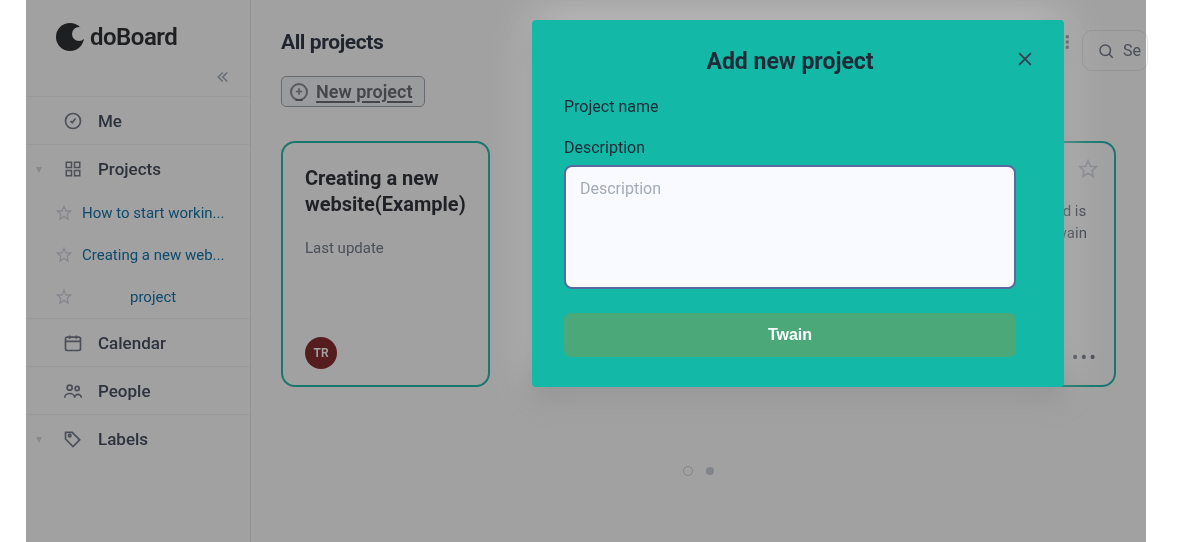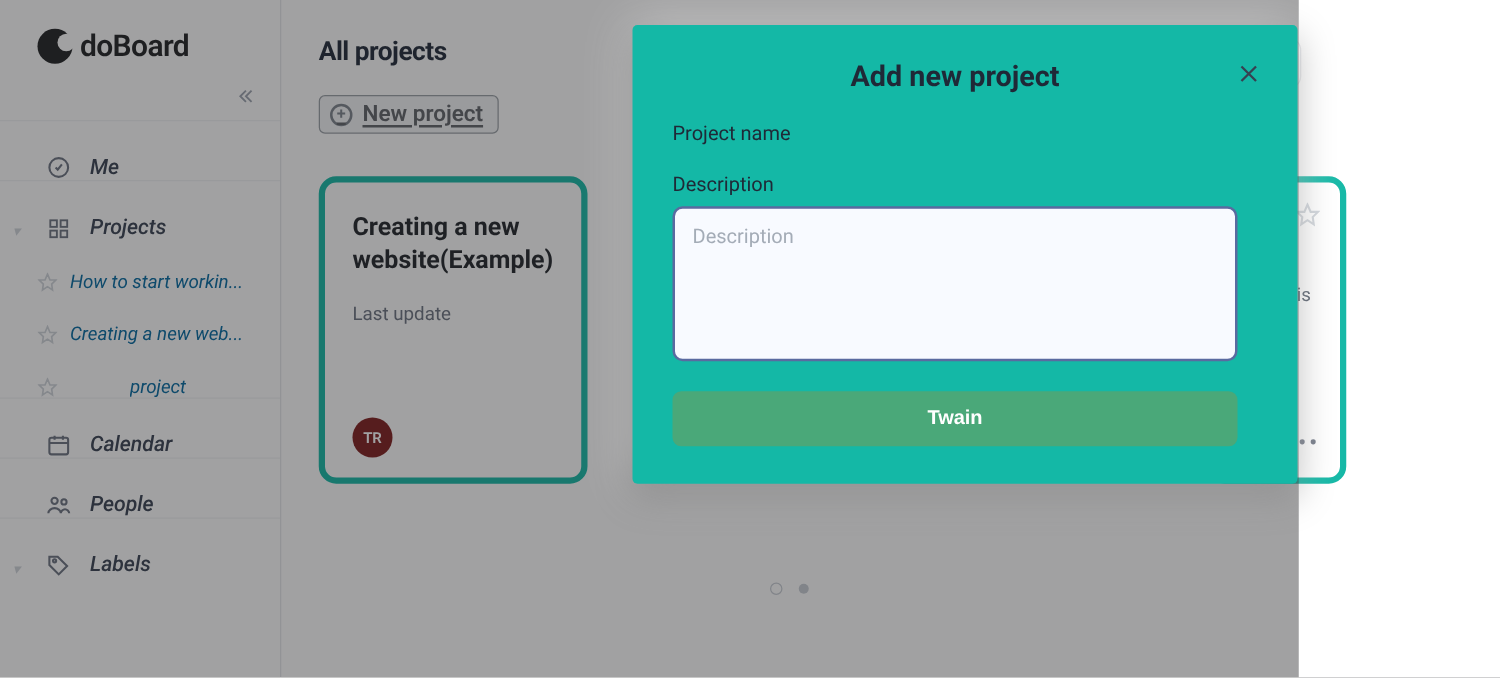--- a/index.html
+++ b/index.html
@@ -1,45 +1,45 @@
 <!DOCTYPE html>
 <html><head>
 <meta charset="utf-8">
 <style>
   * { box-sizing: border-box; margin: 0; padding: 0; }
   html, body { width: 1200px; height: 542px; overflow: hidden; font-family: -apple-system, BlinkMacSystemFont, "Segoe UI", Roboto, sans-serif; color: #1f2937; }
-  .app { width: 1039px; height: 542px; position: relative; background: #fff; }
+  .app { width: 1120px; height: 542px; position: relative; background: #fff; margin-left: 26px; }
   .sidebar { position: absolute; left: 0; top: 0; bottom: 0; width: 225px; border-right: 1px solid #e5e7eb; display: flex; flex-direction: column; padding-top: 14px; }
   .logo { display: flex; align-items: center; gap: 6px; padding: 0 18px 8px 30px; height: 54px; }
   .logo-mark { width: 28px; height: 28px; border-radius: 50%; background: #1e1f21; position: relative; }
   .logo-mark::after { content: ""; position: absolute; right: -2px; top: 4px; width: 14px; height: 14px; border-radius: 50%; background: #fff; }
   .logo-text { font-size: 24px; font-weight: 600; letter-spacing: -0.5px; color: #1e1f21; }
   .collapse-row { display: flex; justify-content: flex-end; padding: 0 16px 10px 0; color: #9ca3af; }
-  .nav-item, .subnav-item, .label-item { display: flex; align-items: flex-end; height: 48px; padding: 0 16px 0 28px; gap: 14px; cursor: pointer; font-style: italic; }
+  .nav-item, .subnav-item, .label-item { display: flex; align-items: center; height: 48px; padding: 0 16px 0 28px; gap: 14px; cursor: pointer; }
   .nav-item { font-size: 17px; font-weight: 500; color: #374151; border-top: 1px solid #f1f3f5; }
   .nav-item .chev { margin-left: -18px; width: 12px; color: #cfd4da; font-size: 12px; }
   .subnav-item { height: 42px; font-size: 15px; color: #0369a1; padding-left: 30px; gap: 10px; }
   .subnav-item .star { color: #cfd4da; }
   .subnav-item .txt { white-space: nowrap; overflow: hidden; text-overflow: ellipsis; max-width: 150px; }
   .label-item { height: 42px; font-size: 15px; color: #374151; padding-left: 34px; gap: 12px; }
   .label-swatch { width: 12px; height: 12px; background: #6b7280; }
   .label-count { margin-left: auto; color: #6b7280; font-size: 13px; padding-right: 4px; }
   .icon-slot { width: 22px; display: flex; justify-content: center; color: #6b7280; }
 
   .main { position: absolute; left: 225px; right: 0; top: 0; bottom: 0; padding: 28px 30px 0 30px; }
   .main-header { display: flex; align-items: center; gap: 24px; }
   .page-title { font-size: 21px; font-weight: 700; letter-spacing: -0.4px; }
   .view-toggle { margin-left: auto; display: flex; gap: 10px; align-items: center; color: #6b7280; padding-right: 40px; }
   .view-btn { width: 28px; height: 28px; display: flex; align-items: center; justify-content: center; border-radius: 4px; }
   .search-pill { position: absolute; right: -2px; top: 30px; border: 1px solid #e5e7eb; border-radius: 10px; padding: 10px 14px; display: flex; align-items: center; gap: 8px; color: #6b7280; font-size: 16px; width: 66px; overflow: hidden;}
   .new-project-chip { margin-top: 20px; display: inline-flex; align-items: center; gap: 8px; border: 1px solid #9aa0a6; border-radius: 5px; padding: 4px 12px 4px 8px; font-size: 18px; font-weight: 600; color: #5f6368; background: #f3f4f6; text-decoration: underline; text-underline-offset: 3px; text-decoration-thickness: 2px;}
   .plus-circ { width: 18px; height: 18px; border: 2px solid #7d848c; border-radius: 50%; display: inline-flex; align-items: center; justify-content: center; font-size: 13px; color: #7d848c; line-height: 1; }
 
   .cards { margin-top: 34px; display: flex; gap: 26px; }
-  .card { width: 300px; border: 5px solid #14b8a6; border-radius: 14px; padding: 22px 22px 32px 22px; position: relative; min-height: 246px; }
+  .card { width: 300px; border: 2px solid #14b8a6; border-radius: 14px; padding: 22px 22px 32px 22px; position: relative; min-height: 246px; }
   .card-title { font-size: 20px; font-weight: 700; line-height: 1.3; margin-bottom: 10px; color: #1f2328; }
   .card-desc { font-size: 15px; color: #4b5563; line-height: 1.45; }
   .card-meta { font-size: 15px; color: #6b7280; margin-top: 22px; }
   .avatar { width: 32px; height: 32px; border-radius: 50%; background: #7f1d1d; color: #fff; font-size: 12px; font-weight: 600; display: flex; align-items: center; justify-content: center; position: absolute; bottom: 16px; left: 22px;}
   .card-star { position: absolute; top: 16px; right: 16px; color: #cfd4da; }
   .card-dots { position: absolute; bottom: 16px; right: 16px; color: #6b7280; font-size: 20px; letter-spacing: 2px;}
   .card.right { margin-left: 470px; width: 310px; }
 
   .pager { display: flex; gap: 14px; justify-content: center; margin-top: 80px; }
   .dot { width: 8px; height: 8px; border-radius: 50%; background: #c9ced5; }

